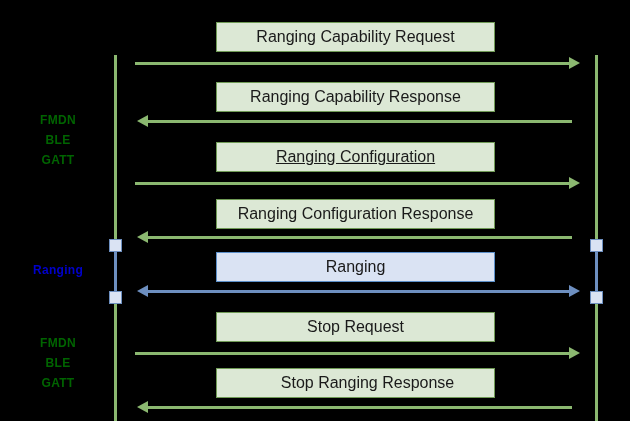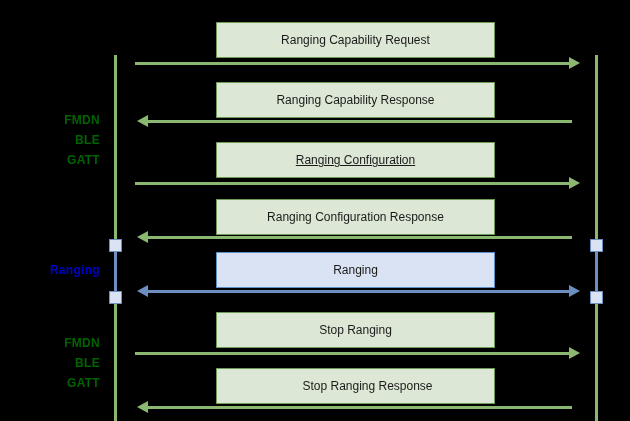--- a/index.html
+++ b/index.html
@@ -42,43 +42,43 @@
     width: 13px;
     height: 13px;
     background: #dae3f3;
     border: 1.5px solid #6d8fc0;
     box-sizing: border-box;
   }
 
   
   .phase-label {
     position: absolute;
-    text-align: right;
+    text-align: center;
     font-size: 12px;
     font-weight: bold;
     line-height: 20px;
     letter-spacing: 0.3px;
     white-space: pre-line;
     left: 16px;
     width: 84px;
   }
   .phase-green { color: #006400; }
   .phase-blue  { color: #0000cc; }
 
   
   .msg-box {
     position: absolute;
     left: 216px;
     width: 279px;
-    height: 36px;
+    height: 30px;
     box-sizing: border-box;
     display: flex;
     align-items: center;
     justify-content: center;
-    font-size: 12px;
+    font-size: 16px;
     color: #1a1a1a;
     text-align: center;
   }
   .msg-box.green {
     background: #dce8d5;
     border: 1px solid #6f9a55;
   }
   .msg-box.blue {
     background: #dae3f3;
     border: 1px solid #5b8fc9;
@@ -141,21 +141,21 @@
 
   <div class="msg-box green" style="top:199px;">Ranging Configuration Response</div>
   <div class="arrow green" style="left:148px; top:236px; width:424px;"></div>
   <div class="arrow-head left green" style="left:137px; top:231px;"></div>
 
   <div class="msg-box blue" style="top:252px;">Ranging</div>
   <div class="arrow blue" style="left:148px; top:290px; width:424px;"></div>
   <div class="arrow-head left blue" style="left:137px; top:285px;"></div>
   <div class="arrow-head right blue" style="left:569px; top:285px;"></div>
 
-  <div class="msg-box green" style="top:312px;">Stop Ranging</div>
+  <div class="msg-box green" style="top:312px;">Stop Request</div>
   <div class="arrow green" style="left:135px; top:352px; width:437px;"></div>
   <div class="arrow-head right green" style="left:569px; top:347px;"></div>
 
   <div class="msg-box green" style="top:368px;padding-left:24px;">Stop Ranging Response</div>
   <div class="arrow green" style="left:148px; top:406px; width:424px;"></div>
   <div class="arrow-head left green" style="left:137px; top:401px;"></div>
 
 </div>
 
 </body></html>

